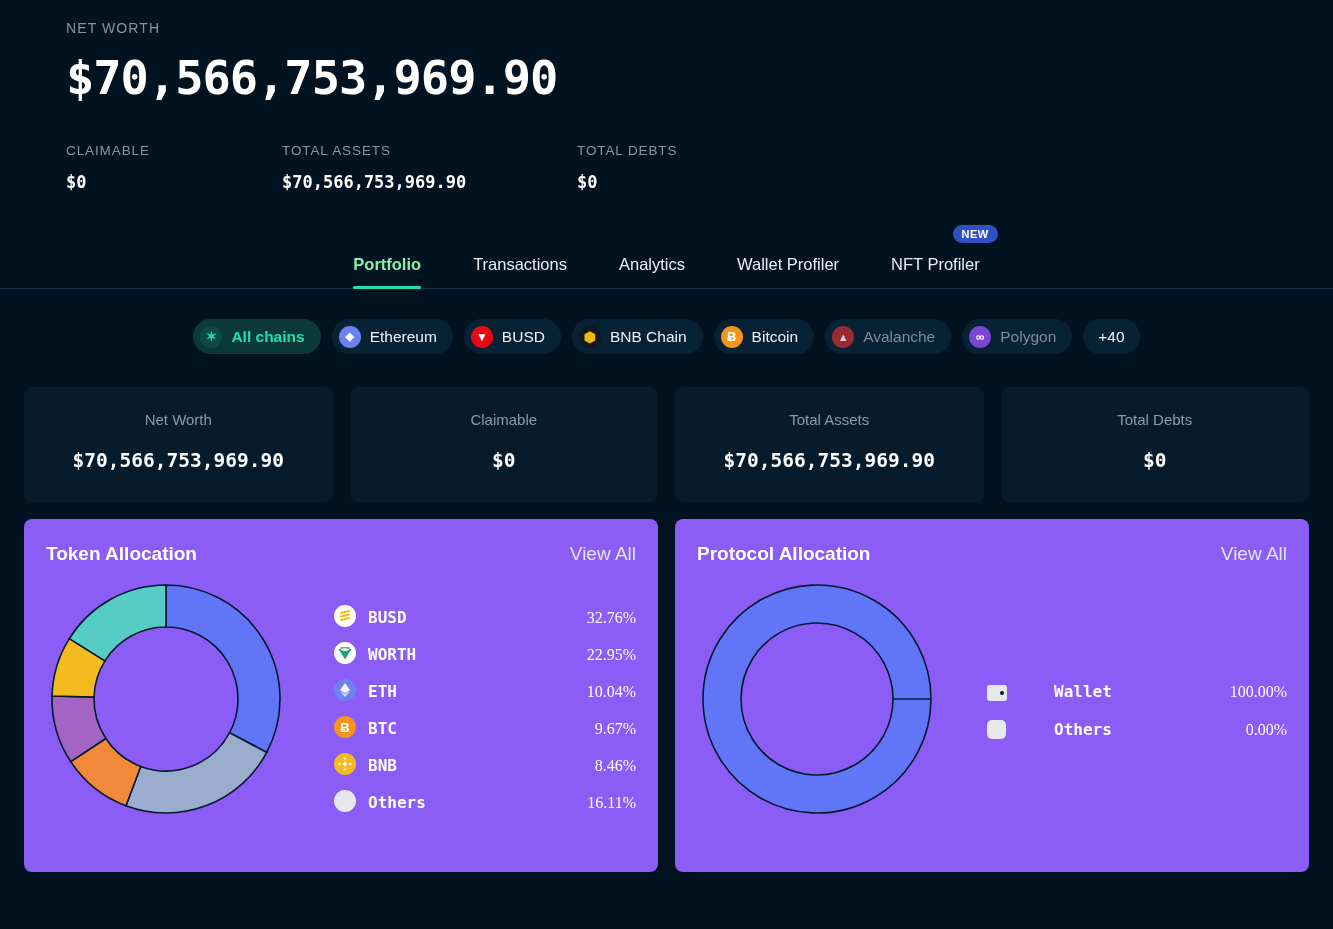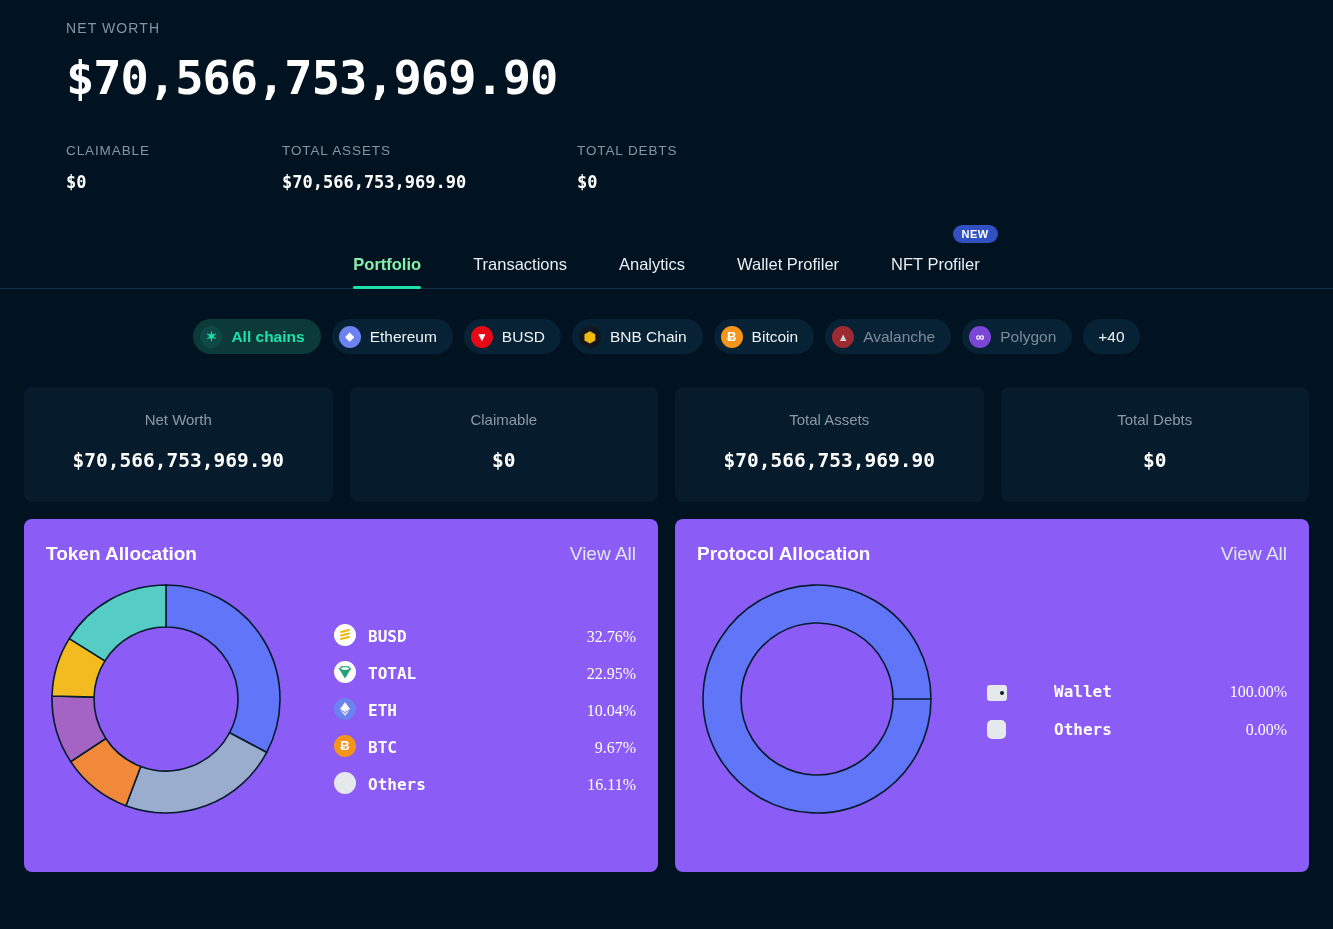--- a/index.html
+++ b/index.html
@@ -263,39 +263,54 @@
           <span class="legend-pct">32.76%</span>
         </div>
         <div class="legend-row">
           <span class="legend-icon" style="background:#ffffff;">
             <svg width="20" height="20" viewBox="0 0 20 20">
                 <path d="M3.5 6 L10 16.5 L16.5 6 Z" fill="#26a17b"></path>
                 <rect x="5.5" y="4.2" width="9" height="2" fill="#26a17b"></rect>
                 <ellipse cx="10" cy="6.6" rx="4" ry="1.3" fill="#ffffff"></ellipse>
               </svg>
           </span>
-          <span class="legend-name">TOTAL</span>
+          <span class="legend-name">WORTH</span>
           <span class="legend-pct">22.95%</span>
         </div>
         <div class="legend-row">
           <span class="legend-icon" style="background:#6c82f0;">
             <svg width="12" height="16" viewBox="0 0 12 16">
                 <path d="M6 1 L11 8 L6 11 L1 8 Z" fill="#ffffff" opacity="0.95"></path>
                 <path d="M6 12 L11 9 L6 15 L1 9 Z" fill="#ffffff" opacity="0.75"></path>
               </svg>
           </span>
           <span class="legend-name">ETH</span>
           <span class="legend-pct">10.04%</span>
         </div>
         <div class="legend-row">
           <span class="legend-icon" style="background:#f7941a;color:#ffffff;font-size:13px;">Ƀ</span>
           <span class="legend-name">BTC</span>
           <span class="legend-pct">9.67%</span>
         </div>
         <div class="legend-row">
+          <span class="legend-icon" style="background:#f4bb20;">
+            <svg width="16" height="16" viewBox="0 0 16 16">
+                <g fill="#ffffff">
+                  <rect x="6.3" y="6.3" width="3.4" height="3.4" transform="rotate(45 8 8)"></rect>
+                  <rect x="7" y="1.6" width="2" height="2" transform="rotate(45 8 2.6)"></rect>
+                  <rect x="7" y="12.4" width="2" height="2" transform="rotate(45 8 13.4)"></rect>
+                  <rect x="1.6" y="7" width="2" height="2" transform="rotate(45 2.6 8)"></rect>
+                  <rect x="12.4" y="7" width="2" height="2" transform="rotate(45 13.4 8)"></rect>
+                </g>
+              </svg>
+          </span>
+          <span class="legend-name">BNB</span>
+          <span class="legend-pct">8.46%</span>
+        </div>
+        <div class="legend-row">
           <span class="legend-icon" style="background:#e6e9ec;"></span>
           <span class="legend-name">Others</span>
           <span class="legend-pct">16.11%</span>
         </div>
       </div>
     </div>
   </div>
 
   <div class="panel">
     <div class="panel-head">

